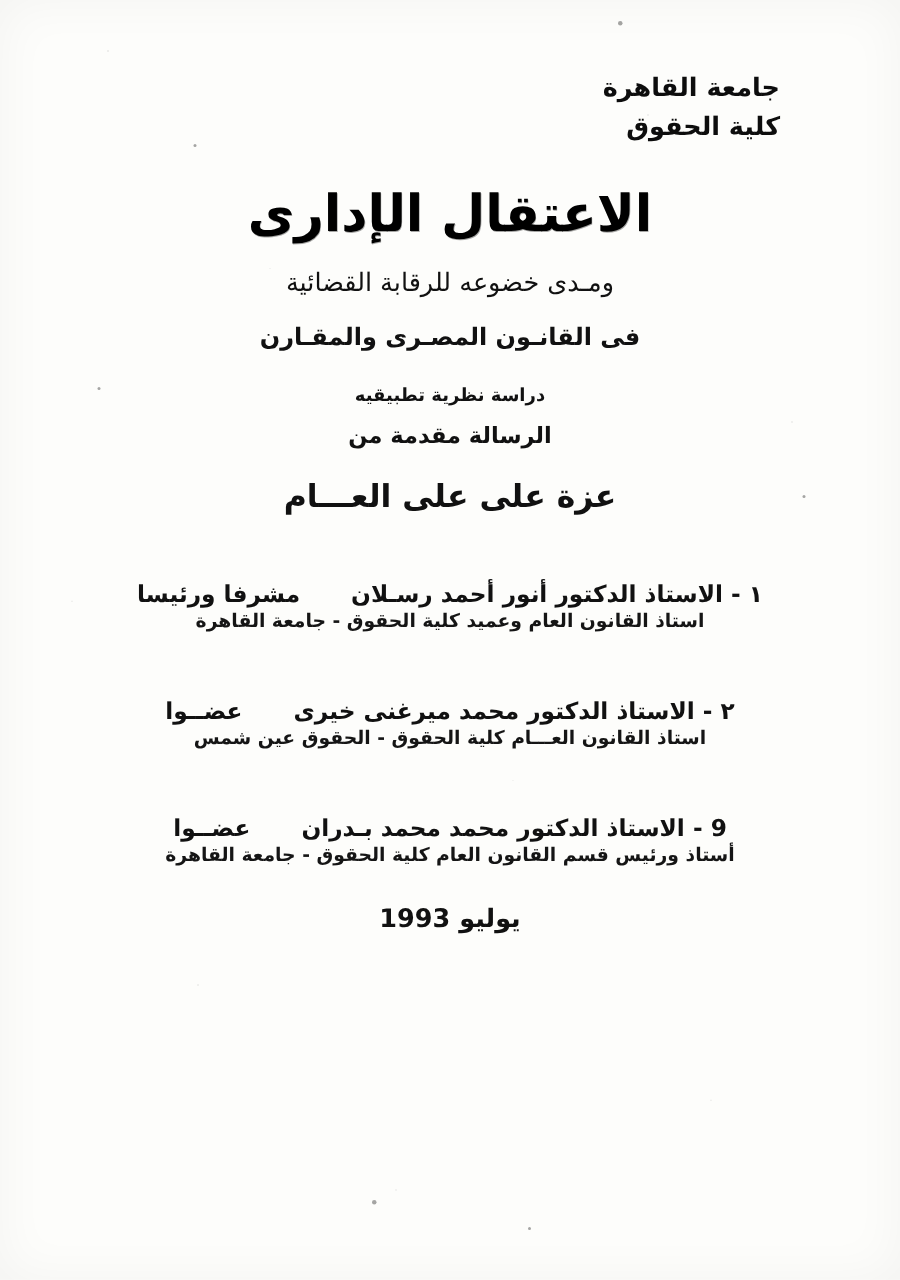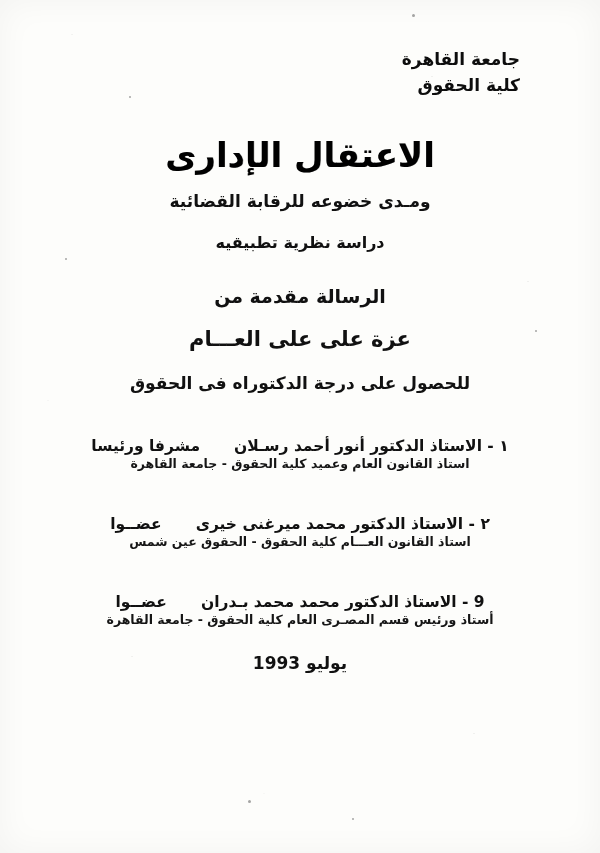--- a/index.html
+++ b/index.html
@@ -45,51 +45,51 @@
     padding-right: 28px;
     line-height: 1.55;
   }
   .affil div {
     font-size: 17px;
     font-weight: bold;
     letter-spacing: 0.5px;
     color: #0d0d0d;
   }
   .title {
-    margin-top: 36px;
+    margin-top: 24px;
     font-size: 34px;
     font-weight: bold;
     letter-spacing: 1px;
     color: #000;
     text-shadow: 0.4px 0.4px 0 rgba(0,0,0,0.35);
   }
   .sub1 {
     margin-top: 16px;
     font-size: 17px;
-    font-weight: bold;
+    font-weight: normal;
     letter-spacing: 2px;
     color: #111;
   }
   .sub2 {
     margin-top: 16px;
     font-size: 16px;
     font-weight: bold;
     letter-spacing: 1.5px;
     color: #111;
   }
   .sub3 {
     margin-top: 22px;
-    font-size: 16px;
+    font-size: 12px;
     font-weight: bold;
     letter-spacing: 1px;
     color: #111;
   }
   .submitted {
-    margin-top: 33px;
-    font-size: 19px;
+    margin-top: 11px;
+    font-size: 15px;
     font-weight: bold;
     letter-spacing: 1px;
   }
   .author {
     margin-top: 20px;
     font-size: 21px;
     font-weight: bold;
     letter-spacing: 1px;
   }
   .purpose {
@@ -150,44 +150,44 @@
   <div class="content">
 
     <div class="affil">
       <div>جامعة القاهرة</div>
       <div>كلية الحقوق</div>
     </div>
 
     <div class="title">الاعتقال الإدارى</div>
 
     <div class="sub1">ومـدى خضوعه للرقابة القضائية</div>
+    <div class="sub2">فى القانـون المصـرى والمقـارن</div>
     <div class="sub3">دراسة نظرية تطبيقيه</div>
 
     <div class="submitted">الرسالة مقدمة من</div>
     <div class="author">عزة على على العـــام</div>
-    <div class="purpose">للحصول على درجة الدكتوراه فى الحقوق</div>
 
 
     <div class="member">
       <span class="m-name">١ - الاستاذ الدكتور أنور أحمد رسـلان</span>
       <span class="m-role">مشرفا ورئيسا</span>
     </div>
     <div class="member-affil">استاذ القانون العام وعميد كلية الحقوق - جامعة القاهرة</div>
 
     <div class="member">
       <span class="m-name">٢ - الاستاذ الدكتور محمد ميرغنى خيرى</span>
       <span class="m-role">عضــوا</span>
     </div>
     <div class="member-affil">استاذ القانون العـــام كلية الحقوق - الحقوق عين شمس</div>
 
     <div class="member">
       <span class="m-name">9 - الاستاذ الدكتور محمد محمد بـدران</span>
       <span class="m-role">عضــوا</span>
     </div>
-    <div class="member-affil">أستاذ ورئيس قسم المصـرى العام كلية الحقوق - جامعة القاهرة</div>
+    <div class="member-affil">أستاذ ورئيس قسم القانون العام كلية الحقوق - جامعة القاهرة</div>
 
     <div class="date">يوليو 1993</div>
   </div>
 
   <div class="speck" style="left:412px; top:14px; width:3px; height:3px;"></div>
   <div class="speck" style="left:129px; top:96px; width:2px; height:2px;"></div>
   <div class="speck" style="left:65px; top:258px; width:2px; height:2px;"></div>
   <div class="speck" style="left:535px; top:330px; width:2px; height:2px;"></div>
   <div class="speck" style="left:248px; top:800px; width:3px; height:3px;"></div>
   <div class="speck" style="left:352px; top:818px; width:2px; height:2px;"></div>

